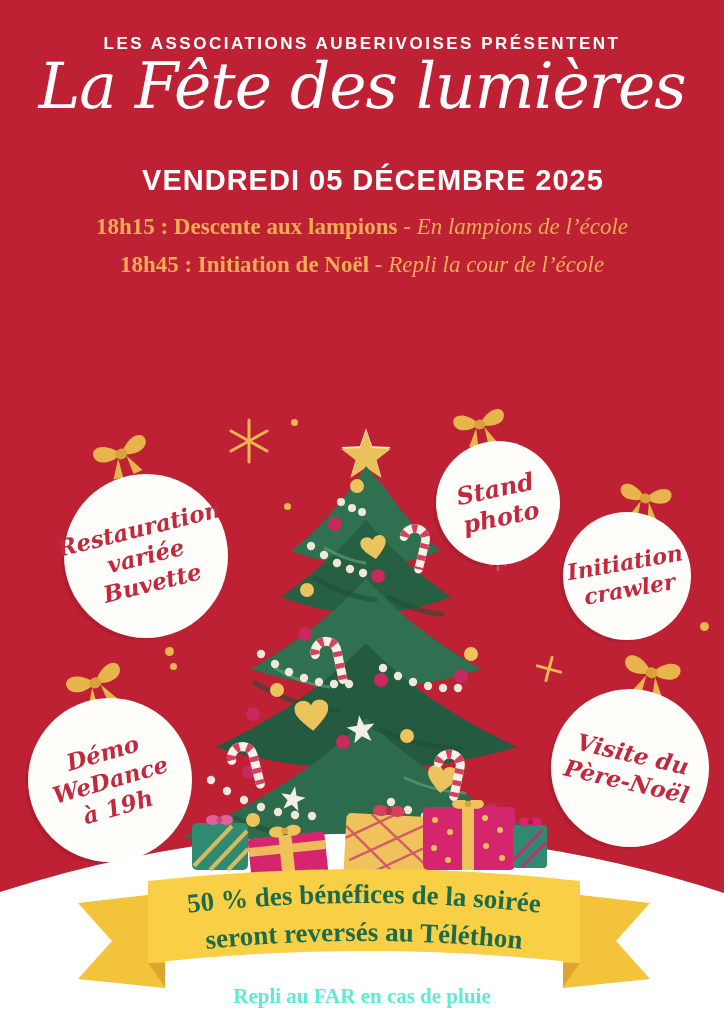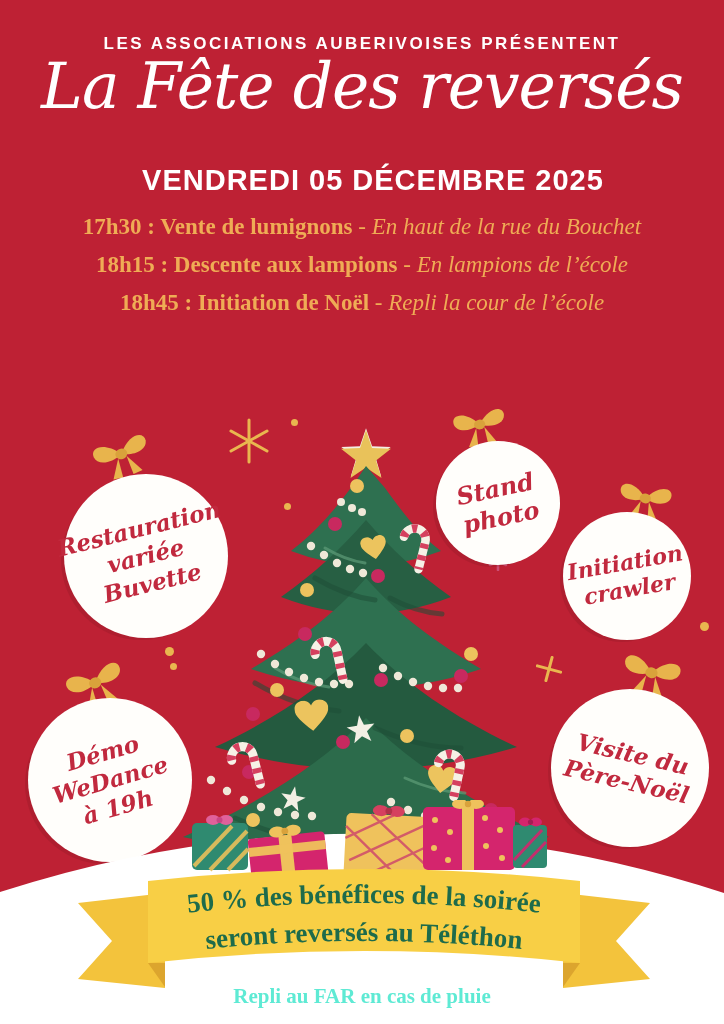--- a/index.html
+++ b/index.html
@@ -71,25 +71,24 @@
       <symbol id="sym-heart" viewBox="0 0 32 30">
         <path d="M16,29 C6,20 0,14 0,8 C0,3 4,0 8.5,0 C12,0 15,2.5 16,5 C17,2.5 20,0 23.5,0 C28,0 32,3 32,8 C32,14 26,20 16,29 Z" fill="#ECC45E"></path>
       </symbol>
       <symbol id="sym-star5" viewBox="0 0 40 38">
         <polygon points="20,0 24.7,13.8 39,14.3 27.6,23.2 31.7,37 20,28.8 8.3,37 12.4,23.2 1,14.3 15.3,13.8" fill="#F3EFE4"></polygon>
       </symbol>
     </defs>
   </svg>
 
   <div class="abs ctr presenter">LES ASSOCIATIONS AUBERIVOISES PRÉSENTENT</div>
-  <div class="abs ctr title">La Fête des reversés</div>
+  <div class="abs ctr title">La Fête des lumières</div>
   <div class="abs ctr date">VENDREDI 05 DÉCEMBRE 2025</div>
 
   <div class="abs ctr schedule">
-    <div><span class="b">17h30 : Vente de lumignons</span> <span class="i">- En haut de la rue du Bouchet</span></div>
     <div><span class="b">18h15 : Descente aux lampions</span> <span class="i">- En lampions de l’école</span></div>
     <div><span class="b">18h45 : Initiation de Noël</span> <span class="i">- Repli la cour de l’école</span></div>
   </div>
 
 
   <svg class="abs" style="left:226px;top:418px" width="46" height="46" viewBox="0 0 46 46">
     <g stroke="#E9B64F" stroke-width="3" stroke-linecap="round">
       <line x1="23" y1="2" x2="23" y2="44"></line>
         <line x1="5" y1="13" x2="41" y2="33"></line>
         <line x1="41" y1="13" x2="5" y2="33"></line>

